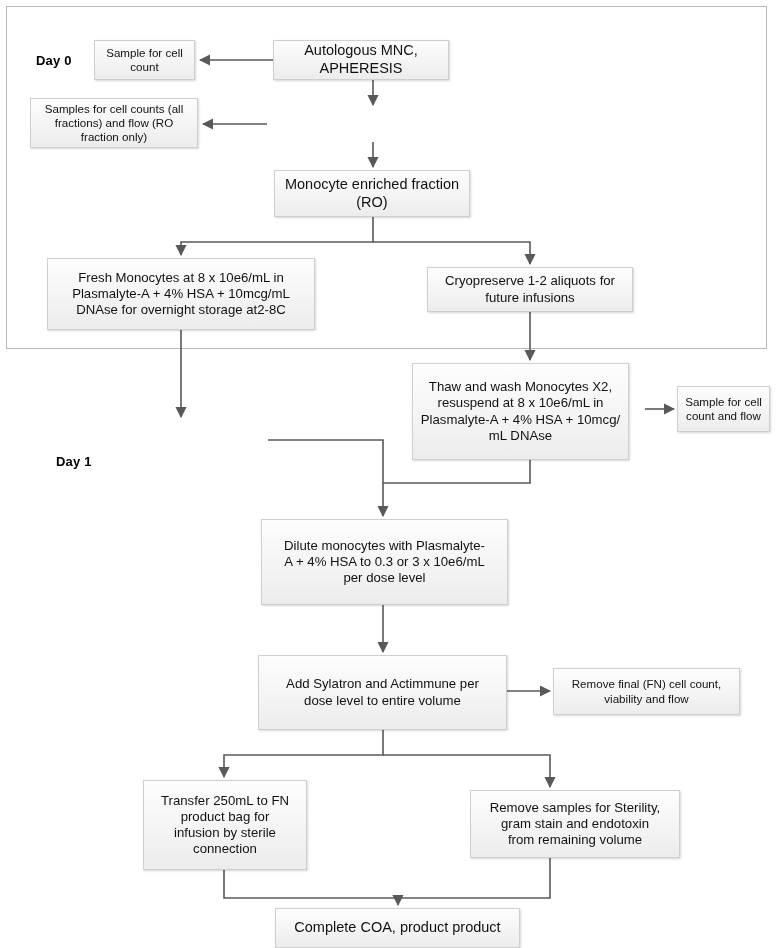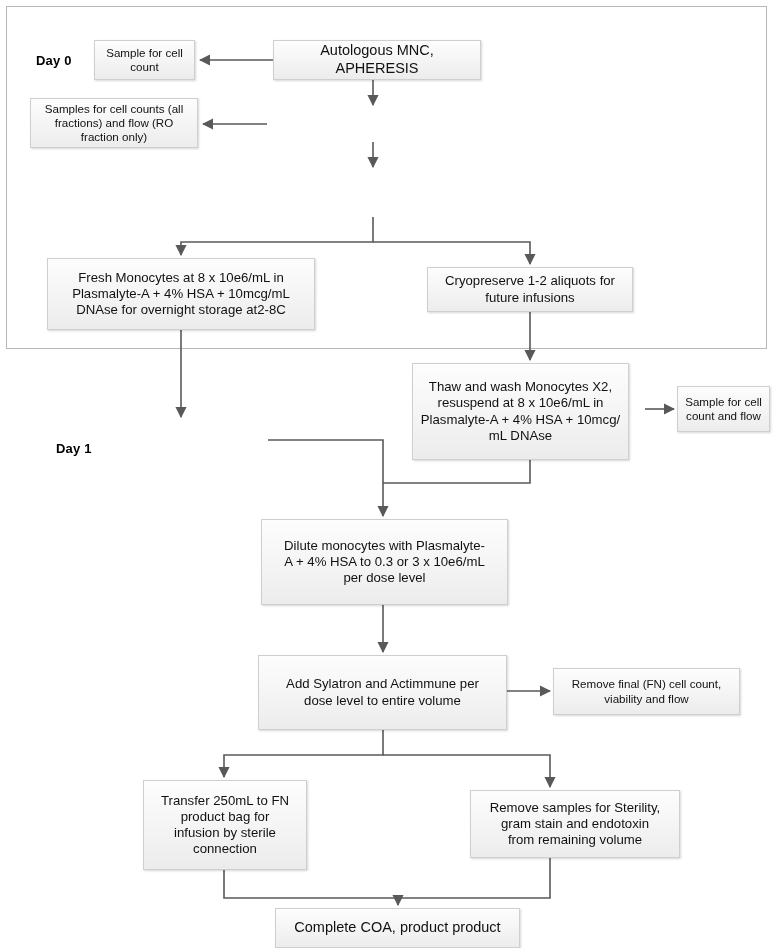--- a/index.html
+++ b/index.html
@@ -102,32 +102,34 @@
 
       <path d="M 383 755 L 550 755 L 550 787"></path>
 
       <path d="M 224 870 L 224 898 L 398 898 L 398 905"></path>
 
       <path d="M 550 858 L 550 898 L 398 898" marker-end="none"></path>
     </g>
   </svg>
 
   <div class="day-label" style="left:16px; top:53px;margin-left:20px;">Day 0</div>
-  <div class="day-label" style="left:14px; top:441px;padding-left:42px;">Day 1</div>
+  <div class="day-label" style="left:14px; top:454px;padding-left:42px;">Day 1</div>
 
-  <div class="node sz-lg" style="left:273px; top:40px; width:208px; height:38px;">Autologous MNC, APHERESIS</div>
+  <div class="node sz-lg" style="left:273px; top:40px; width:176px; height:38px;">Autologous MNC, APHERESIS</div>
 
   <div class="node sz-sm" style="left:94px; top:40px; width:101px; height:40px;">Sample for cell
 count</div>
 
 
   <div class="node sz-sm" style="left:30px; top:98px; width:168px; height:50px;">Samples for cell counts (all
 fractions)  and flow (RO
 fraction only)</div>
 
+  <div class="node sz-lg" style="left:274px; top:170px; width:196px; height:47px;">Monocyte enriched fraction
+(RO)</div>
 
   <div class="node sz-md" style="left:47px; top:258px; width:268px; height:72px;">Fresh Monocytes at 8 x 10e6/mL in
 Plasmalyte-A + 4% HSA + 10mcg/mL
 DNAse for overnight storage at2-8C</div>
 
   <div class="node sz-md" style="left:427px; top:267px; width:206px; height:45px;">Cryopreserve 1-2 aliquots for
 future infusions</div>
 
   <div class="node sz-md" style="left:412px; top:363px; width:217px; height:97px;">Thaw and wash Monocytes X2,
 resuspend at 8 x 10e6/mL in

